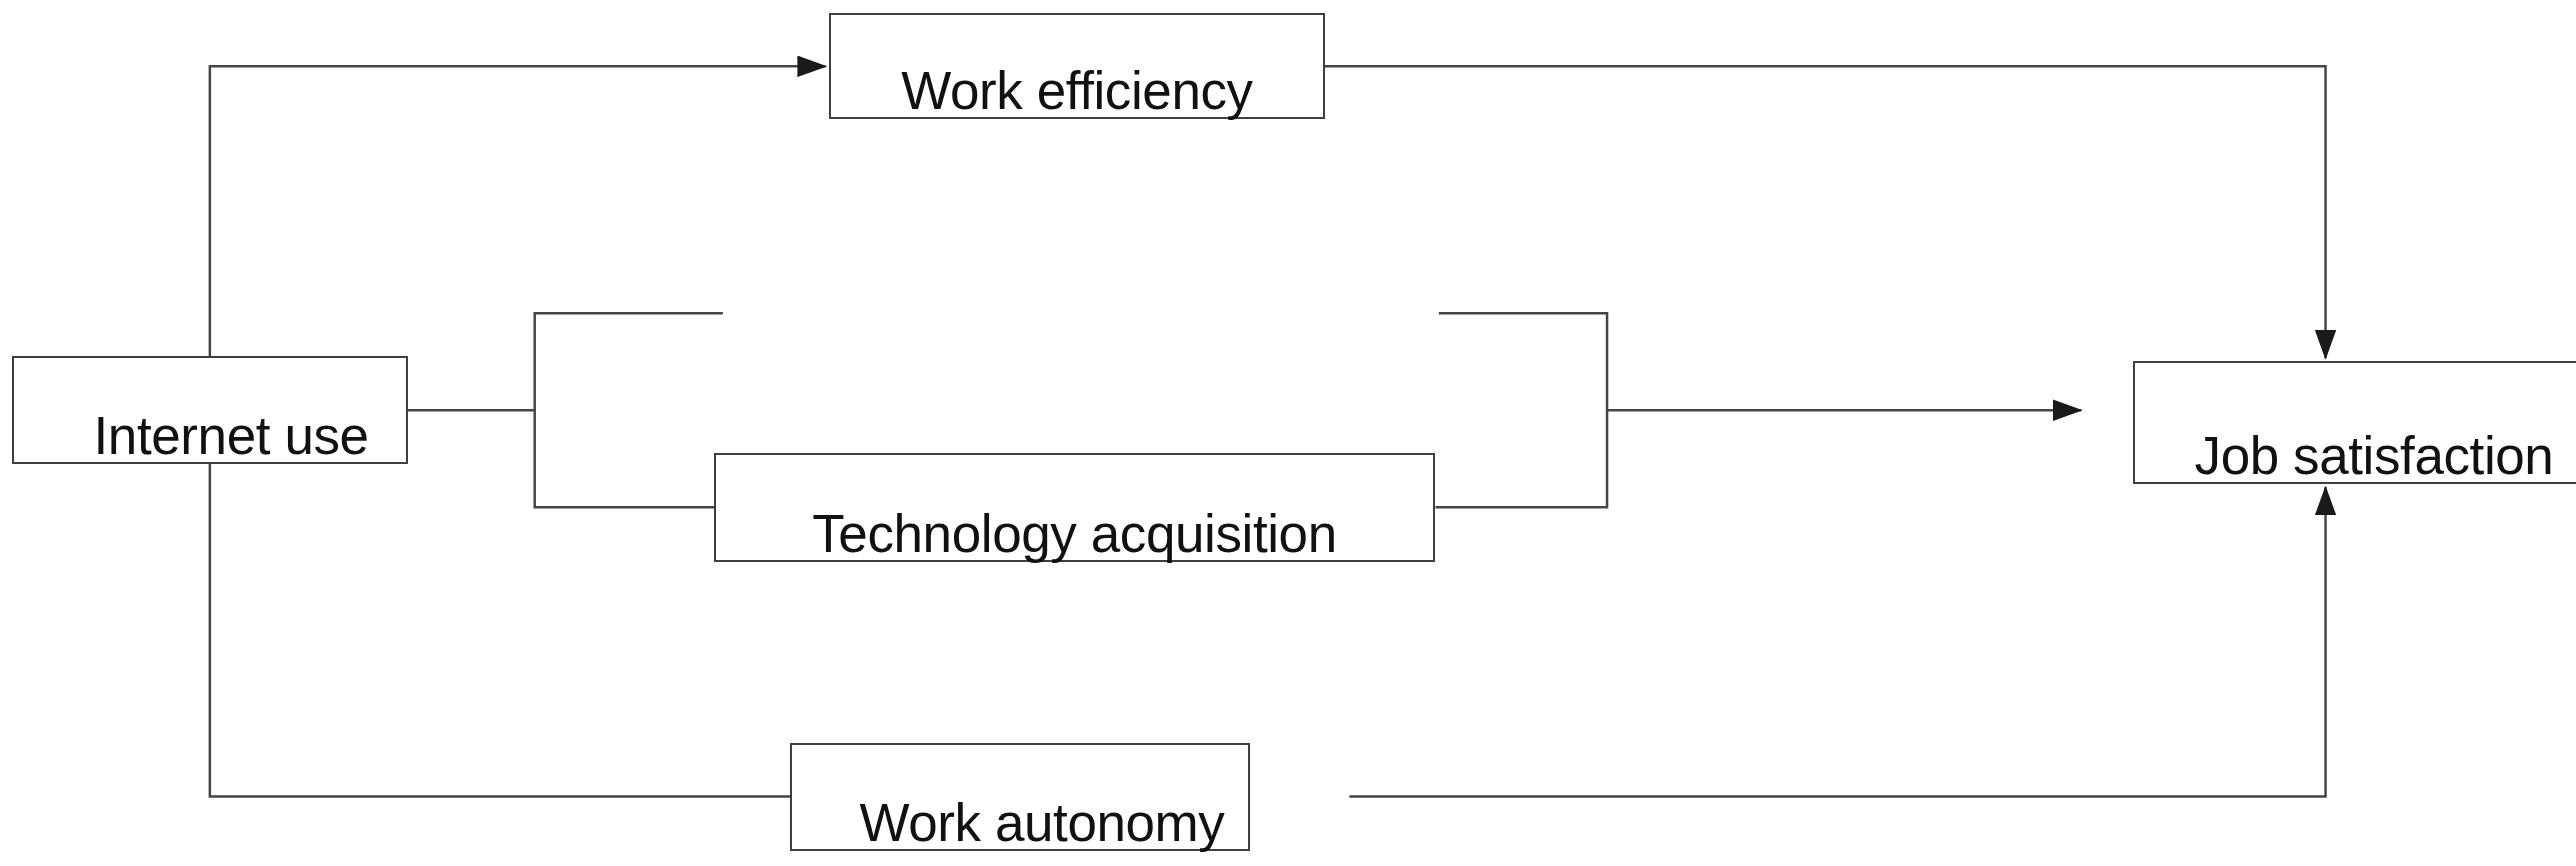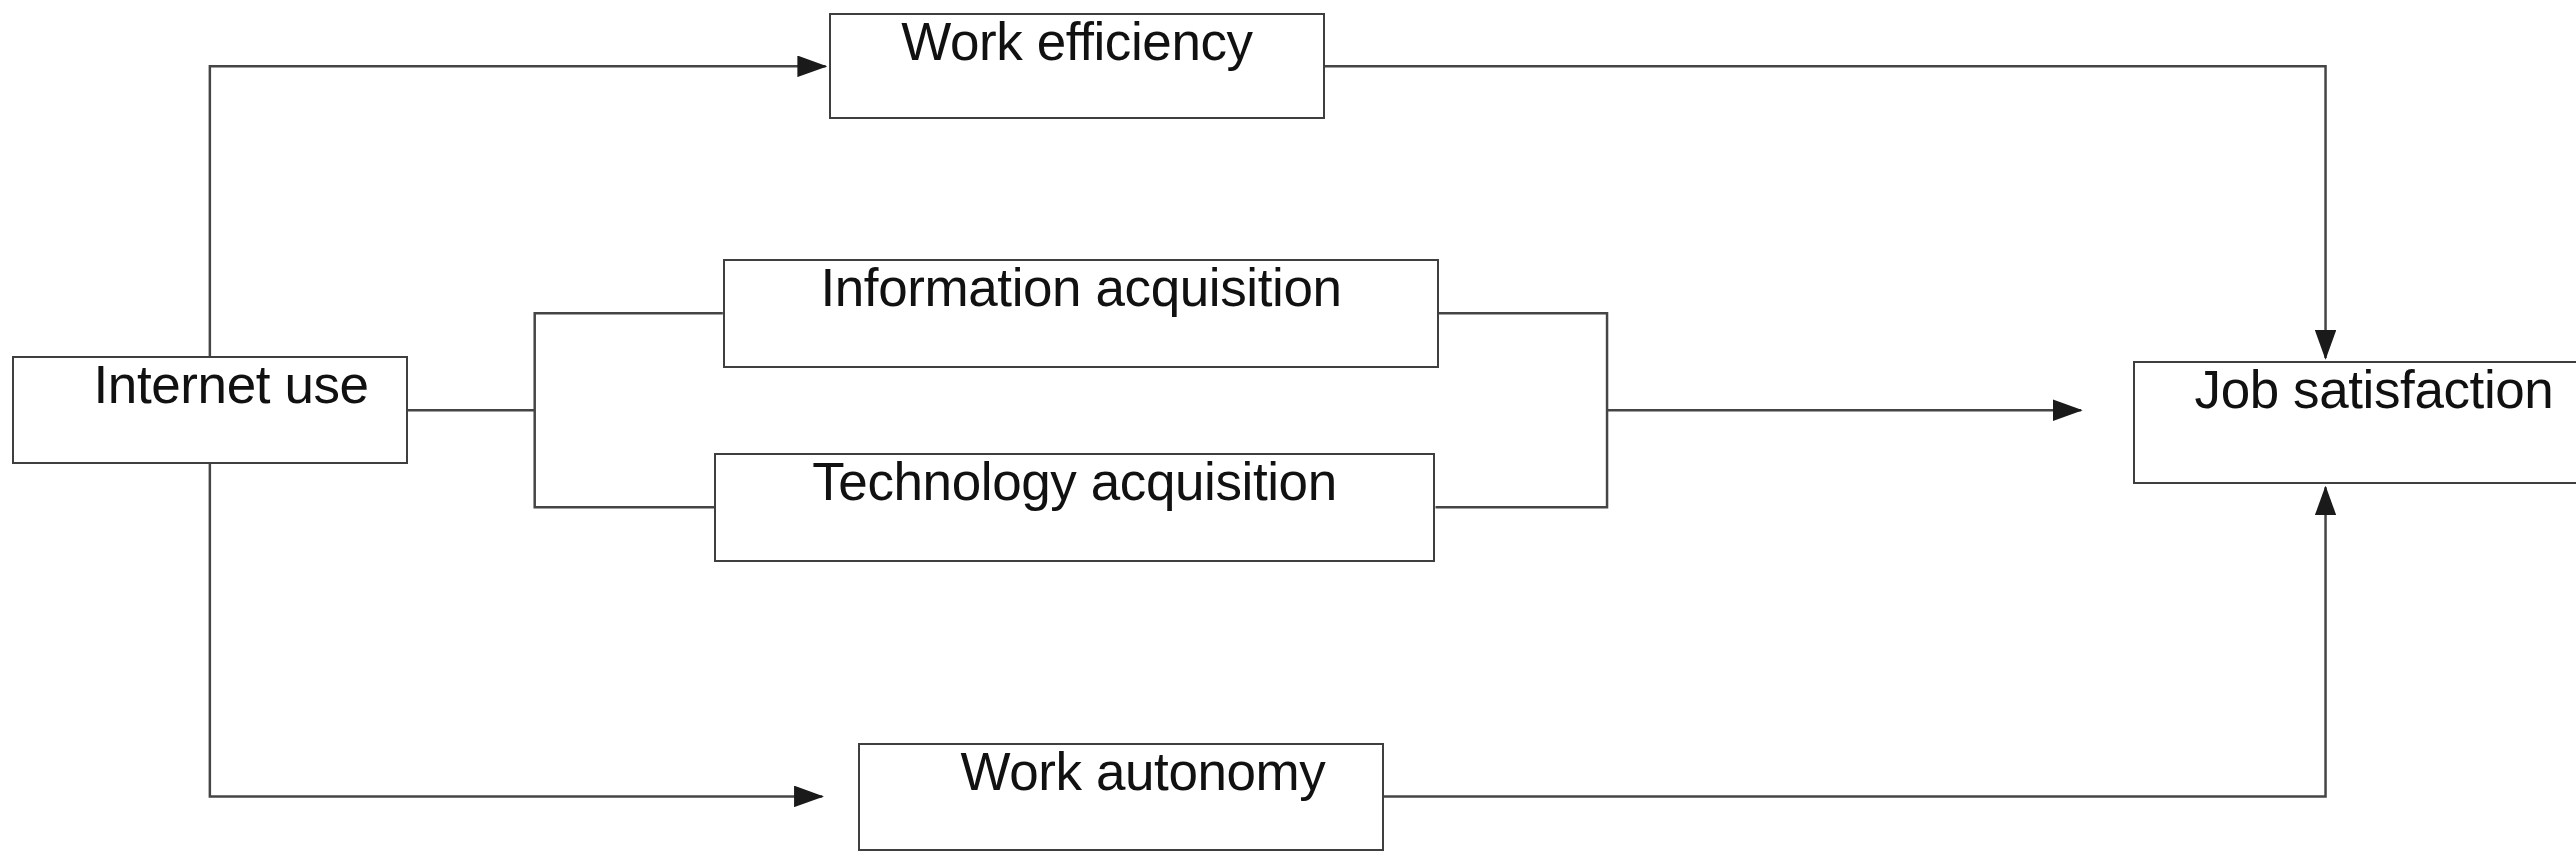--- a/index.html
+++ b/index.html
@@ -27,34 +27,34 @@
     fill: none;
     stroke: #454545;
     stroke-width: 3;
   }
   .node {
     position: absolute;
     box-sizing: border-box;
     background: #ffffff;
     border: 2.5px solid #3f3f3f;
     display: flex;
-    align-items: flex-start;
+    align-items: flex-end;
     justify-content: center;
     font-size: 53px;
     letter-spacing: -0.4px;
     color: #111111;
     white-space: nowrap;
     line-height: 1;
   }
   .node-internet-use          { left: 11.6px;   top: 356px; width: 396px; height: 108px; padding-left: 43px; }
   .node-work-efficiency       { left: 829px; top: 13.3px;  width: 496px; height: 106px; }
   .node-information-acquisition { left: 723px;  top: 259px; width: 716px; height: 109px; }
   .node-technology-acquisition  { left: 714px;  top: 453px; width: 721px; height: 109px; }
   .node-job-satisfaction      { left: 2085px; top: 361px; width: 482px; height: 123px; margin-left: 48px; }
-  .node-work-autonomy         { left: 858px;  top: 743px; width: 526px; height: 108px; padding-left: 44px; }
+  .node-work-autonomy         { left: 790px;  top: 743px; width: 460px; height: 108px; padding-left: 44px; }
 </style>
 </head>
 <body>
 
 <div class="stage">
 
   <svg class="edges-layer" viewBox="0 0 3108 1045" xmlns="http://www.w3.org/2000/svg">
     <defs>
       <marker id="arrow" viewBox="0 0 36 26" refX="34" refY="13" markerWidth="36" markerHeight="26" orient="auto" markerUnits="userSpaceOnUse">
         <path d="M0,0 L36,13 L0,26 z" fill="#1a1a1a"></path>
@@ -79,23 +79,20 @@
   </svg>
 
   <div class="node node-internet-use">
     <span>Internet use</span>
   </div>
 
   <div class="node node-work-efficiency">
     <span>Work efficiency</span>
   </div>
 
-  <div class="node node-information-acquisition">
-    <span>Information acquisition</span>
-  </div>
 
   <div class="node node-technology-acquisition">
     <span>Technology acquisition</span>
   </div>
 
   <div class="node node-job-satisfaction">
     <span>Job satisfaction</span>
   </div>
 
   <div class="node node-work-autonomy">

